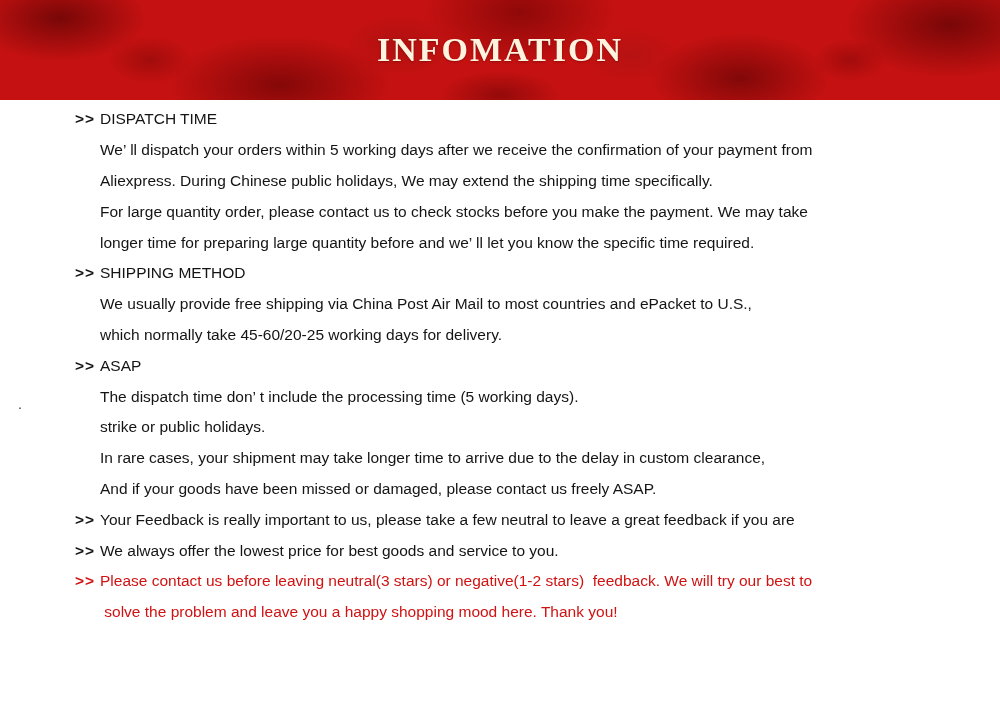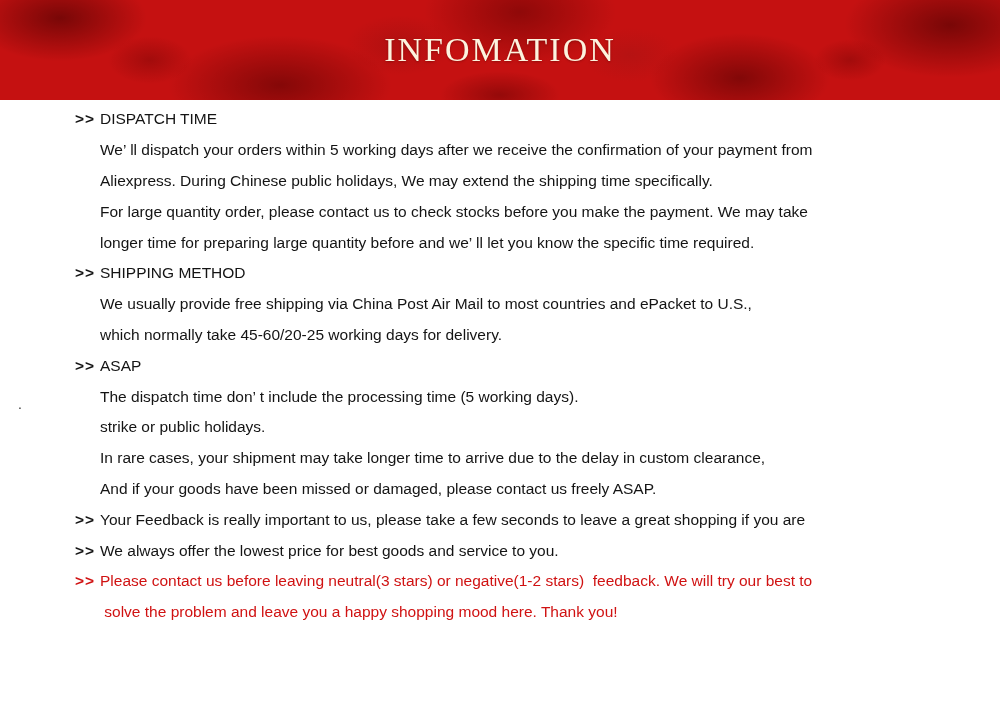--- a/index.html
+++ b/index.html
@@ -23,21 +23,21 @@
       radial-gradient(ellipse 170px 85px at 95% 25%, rgba(70,0,0,.60), transparent 62%),
       radial-gradient(ellipse 90px 50px  at 40% 45%, rgba(150,15,15,.45), transparent 60%),
       radial-gradient(ellipse 80px 45px  at 63% 55%, rgba(160,20,20,.40), transparent 60%),
       radial-gradient(ellipse 70px 40px  at 15% 60%, rgba(120,5,5,.45), transparent 60%),
       radial-gradient(ellipse 60px 35px  at 85% 60%, rgba(120,5,5,.45), transparent 60%),
       radial-gradient(ellipse 100px 40px at 50% 95%, rgba(90,0,0,.45), transparent 60%);
     display:flex;align-items:center;justify-content:center;
   }
   .banner-title{
     font-family:"Liberation Serif","DejaVu Serif",serif;
-    font-weight:normal;
+    font-weight:bold;
     font-size:34px;
     letter-spacing:2px;
     color:var(--title-color,#fdf3de);
     text-shadow:0 1px 2px rgba(60,0,0,.35);
   }
   
   .content{
     position:absolute;top:100px;left:0;
     width:1000px;height:608px;
     background:#ffffff;
@@ -125,21 +125,21 @@
     <div class="row">
       <span class="marker"></span>
       <span class="line-text">In rare cases, your shipment may take longer time to arrive due to the delay in custom clearance,</span>
     </div>
     <div class="row">
       <span class="marker"></span>
       <span class="line-text">And if your goods have been missed or damaged, please contact us freely ASAP.</span>
     </div>
     <div class="row">
       <span class="marker">&gt;&gt;</span>
-      <span class="line-text">Your Feedback is really important to us, please take a few seconds to leave a great shopping if you are</span>
+      <span class="line-text">Your Feedback is really important to us, please take a few neutral to leave a great feedback if you are</span>
     </div>
     <div class="row">
       <span class="marker">&gt;&gt;</span>
       <span class="line-text">We always offer the lowest price for best goods and service to you.</span>
     </div>
     <div class="row red">
       <span class="marker">&gt;&gt;</span>
       <span class="line-text">Please contact us before leaving neutral(3 stars) or negative(1-2 stars)  feedback. We will try our best to</span>
     </div>
     <div class="row red">

